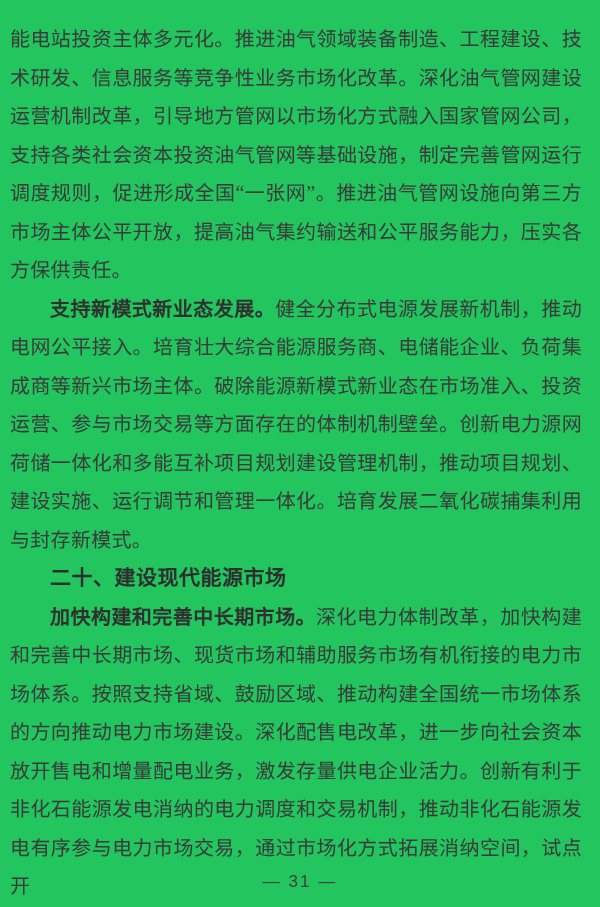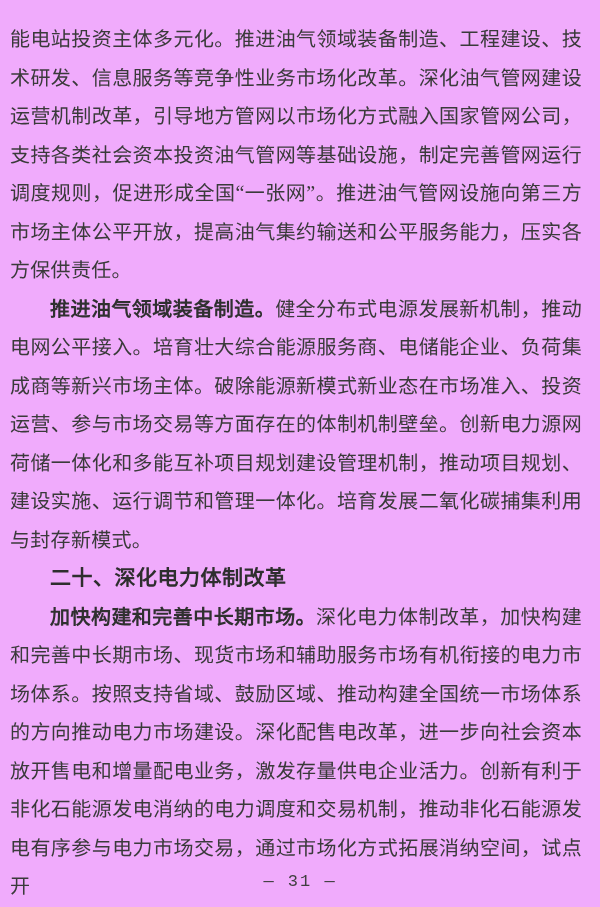--- a/index.html
+++ b/index.html
@@ -5,21 +5,21 @@
   html, body {
     margin: 0;
     padding: 0;
     background: #ffffff;
   }
   .page {
     position: relative;
     width: 600px;
     height: 907px;
     box-sizing: border-box;
-    background: #f0abfc;
+    background: #22c55e;
     padding: 20px 18px 0 10px;
     overflow: hidden;
     font-family: "Liberation Serif", "DejaVu Serif", serif;
     color: #3a3a3a;
   }
   .doc-body p {
     margin: 0;
     font-size: 20px;
     line-height: 38.5px;
     letter-spacing: 0.3px;
@@ -45,38 +45,38 @@
   }
   .page-footer {
     position: absolute;
     left: 0;
     right: 0;
     top: 872px;
     text-align: center;
     font-size: 17px;
     letter-spacing: 2px;
     color: #3f3f3f;
-    font-family: Liberation Mono, monospace;
+    font-family: Liberation Sans, sans-serif;
   }
 </style>
 </head>
 <body>
 
 <div class="page">
   <div class="doc-body">
 
     <p>
       <span>能电站投资主体多元化。推进油气领域装备制造、工程建设、技术研发、信息服务等竞争性业务市场化改革。深化油气管网建设运营机制改革，引导地方管网以市场化方式融入国家管网公司，支持各类社会资本投资油气管网等基础设施，制定完善管网运行调度规则，促进形成全国“一张网”。推进油气管网设施向第三方市场主体公平开放，提高油气集约输送和公平服务能力，压实各方保供责任。</span>
     </p>
 
     <p class="indent">
-      <span class="lead">推进油气领域装备制造。</span><span>健全分布式电源发展新机制，推动电网公平接入。培育壮大综合能源服务商、电储能企业、负荷集成商等新兴市场主体。破除能源新模式新业态在市场准入、投资运营、参与市场交易等方面存在的体制机制壁垒。创新电力源网荷储一体化和多能互补项目规划建设管理机制，推动项目规划、建设实施、运行调节和管理一体化。培育发展二氧化碳捕集利用与封存新模式。</span>
+      <span class="lead">支持新模式新业态发展。</span><span>健全分布式电源发展新机制，推动电网公平接入。培育壮大综合能源服务商、电储能企业、负荷集成商等新兴市场主体。破除能源新模式新业态在市场准入、投资运营、参与市场交易等方面存在的体制机制壁垒。创新电力源网荷储一体化和多能互补项目规划建设管理机制，推动项目规划、建设实施、运行调节和管理一体化。培育发展二氧化碳捕集利用与封存新模式。</span>
     </p>
 
-    <h2 class="section-heading">二十、深化电力体制改革</h2>
+    <h2 class="section-heading">二十、建设现代能源市场</h2>
 
     <p class="indent">
       <span class="lead">加快构建和完善中长期市场。</span><span>深化电力体制改革，加快构建和完善中长期市场、现货市场和辅助服务市场有机衔接的电力市场体系。按照支持省域、鼓励区域、推动构建全国统一市场体系的方向推动电力市场建设。深化配售电改革，进一步向社会资本放开售电和增量配电业务，激发存量供电企业活力。创新有利于非化石能源发电消纳的电力调度和交易机制，推动非化石能源发电有序参与电力市场交易，通过市场化方式拓展消纳空间，试点开</span>
     </p>
 
   </div>
 
   <div class="page-footer">— 31 —</div>
 </div>
 

